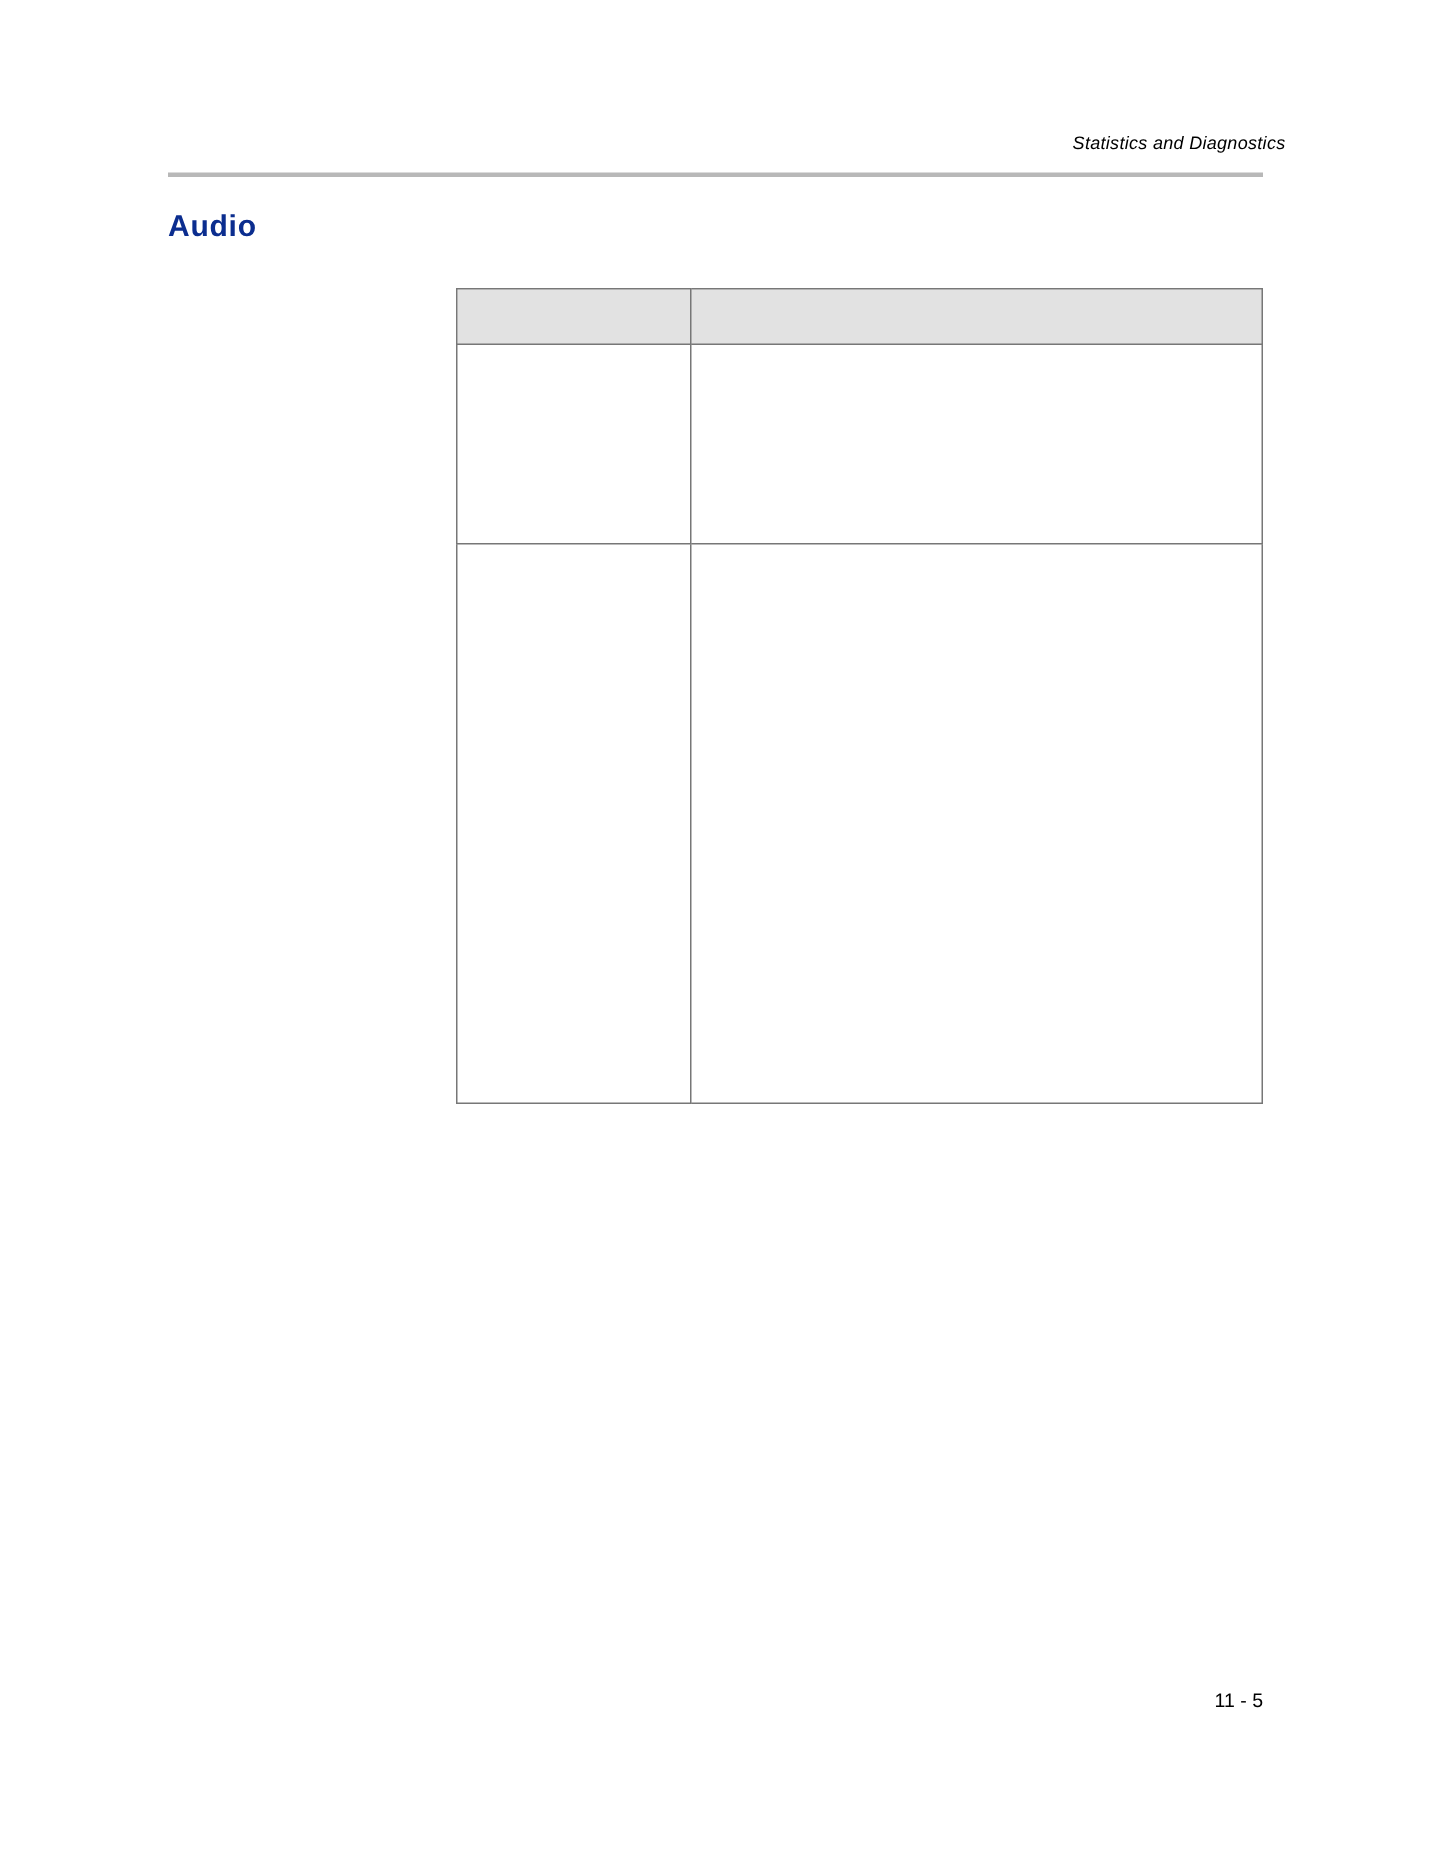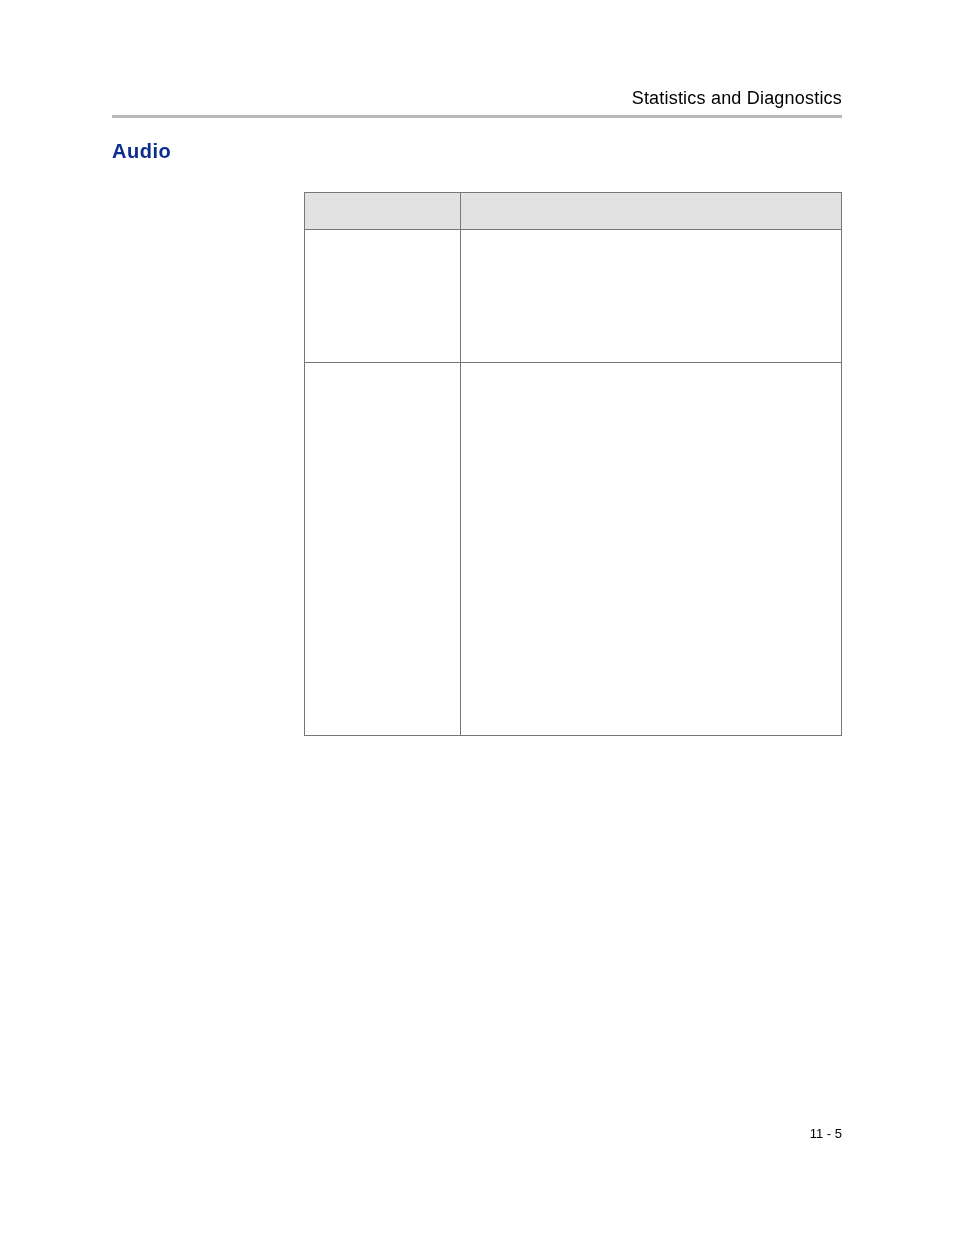--- a/index.html
+++ b/index.html
@@ -12,25 +12,26 @@
     color: #000;
     position: relative;
   }
   .page {
     width: 954px;
     height: 1235px;
     position: relative;
   }
   .running-head {
     position: absolute;
-    right: 112px;
+    right: 97px;
     top: 88px;
-    font-size: 18px;
+    font-size: 12px;
     font-family: "Arial Narrow", Arial, sans-serif;
     letter-spacing: 0.2px;
+    font-style: italic;
   }
   .header-rule {
     position: absolute;
     left: 112px;
     right: 112px;
     top: 115px;
     border-top: 3px solid #b8b8b8;
     height: 0;
   }
   .section-title {

